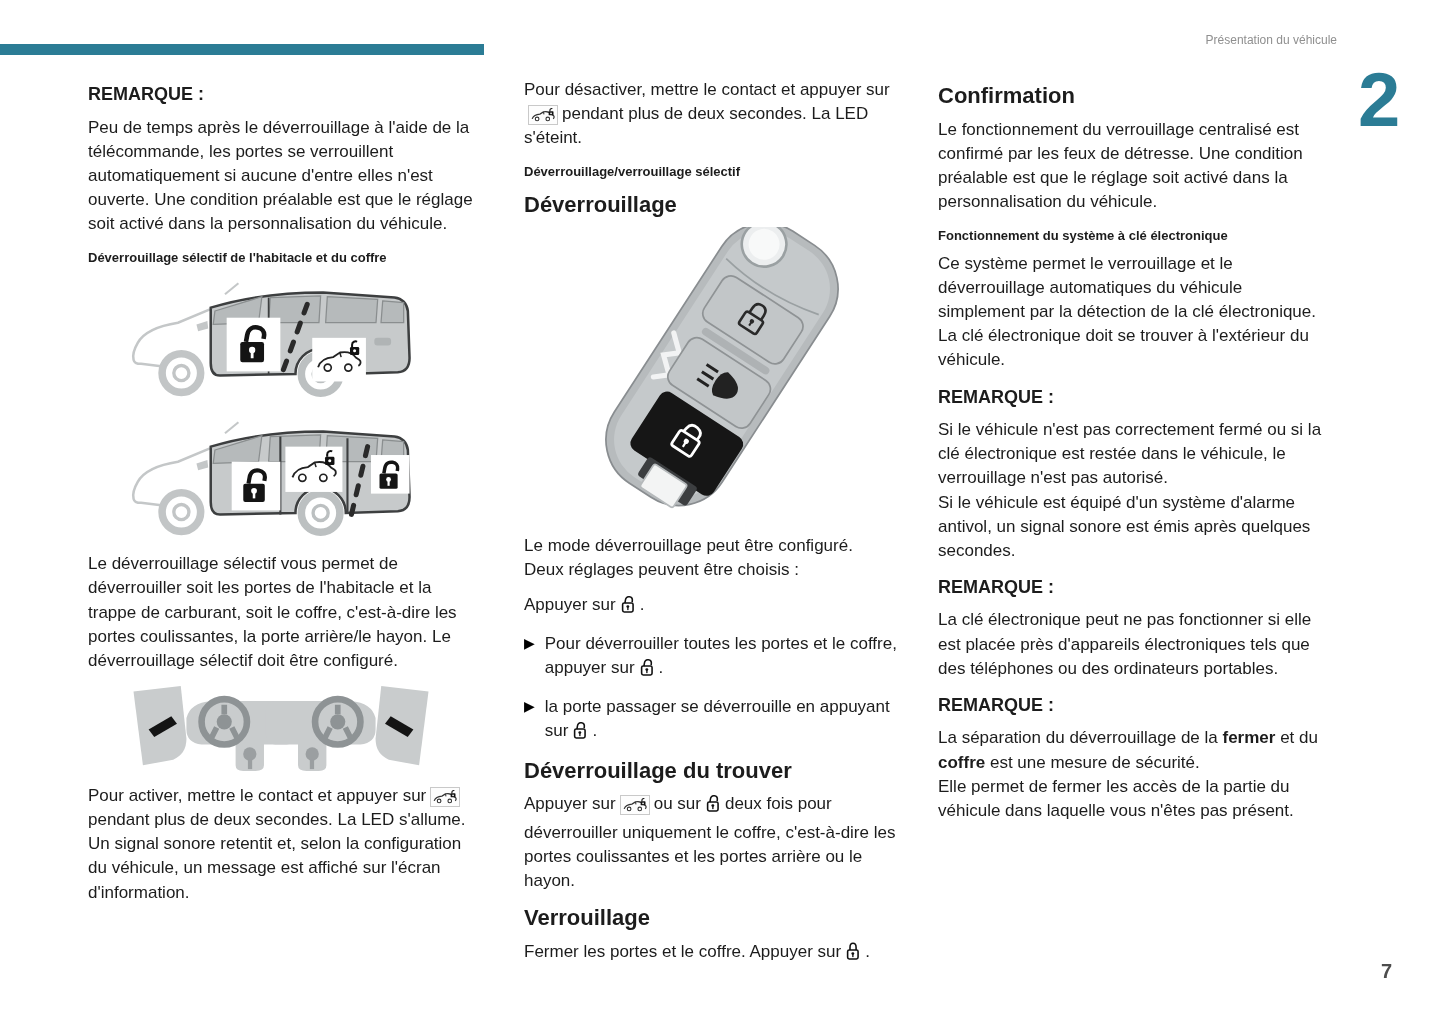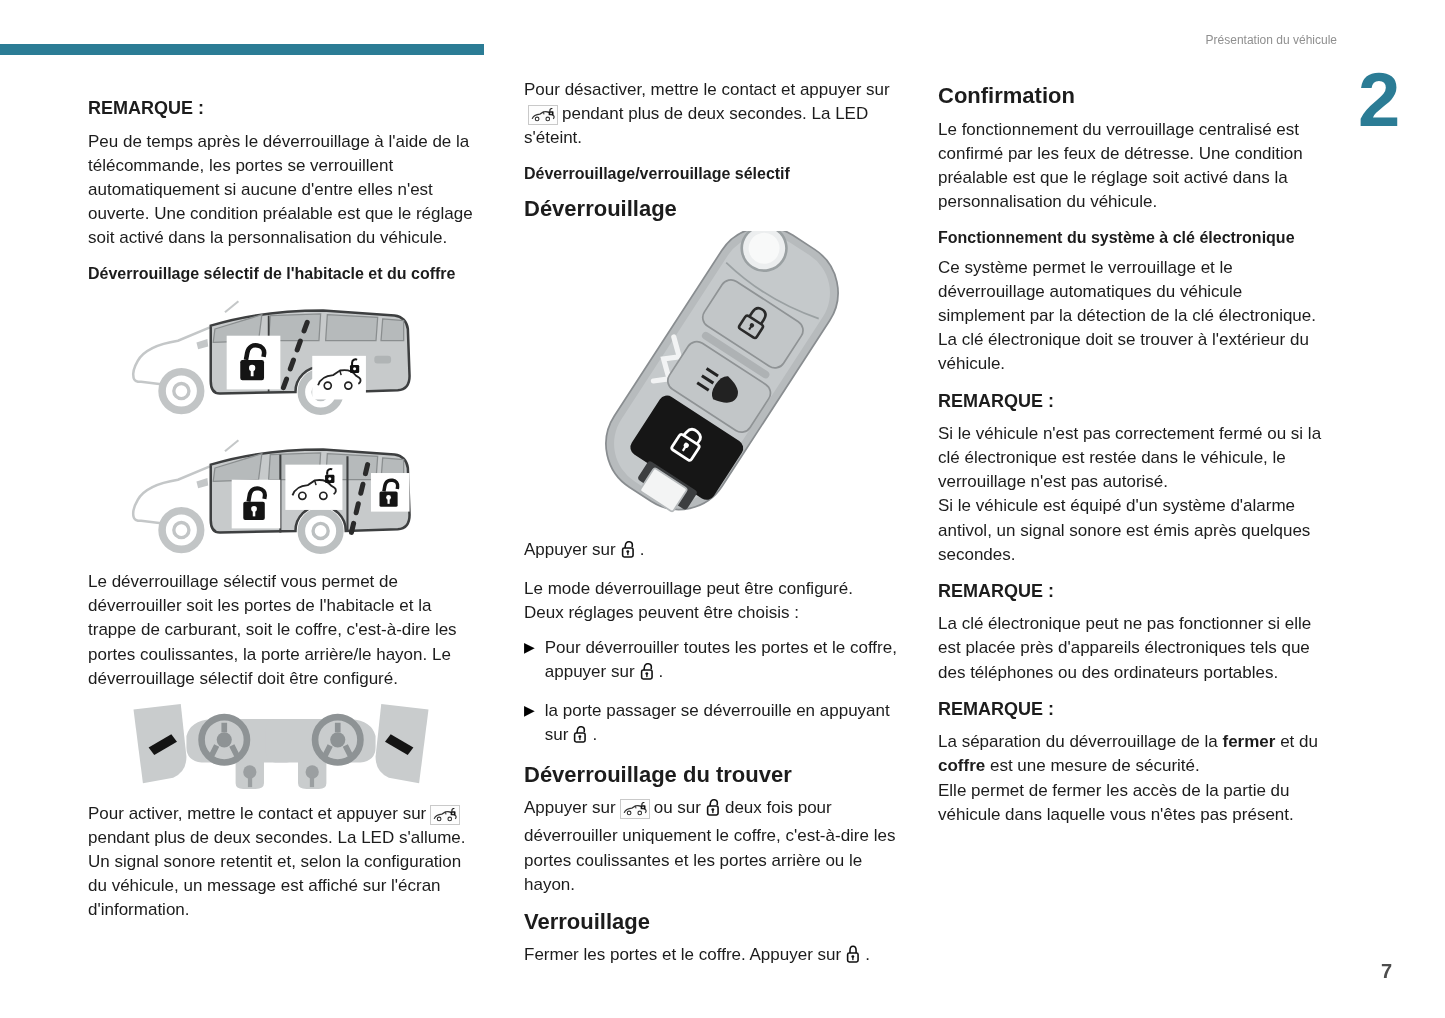--- a/index.html
+++ b/index.html
@@ -10,23 +10,23 @@
   [data-bind]{white-space:pre-line;}
   .topbar{position:absolute;left:0;top:44px;width:484px;height:11px;background:#2b7c95;}
   .header-title{position:absolute;top:33px;right:108px;font-size:12px;color:#8f8f8f;}
   .chapter-num{position:absolute;left:1358px;top:68px;font-size:76px;font-weight:bold;color:#2b7c95;line-height:.85;}
   .page-num{position:absolute;left:1381px;top:960px;font-size:20px;font-weight:bold;color:#4d4d4d;}
   .col{position:absolute;top:78px;font-size:17px;line-height:1.42;}
   .col-left{left:88px;width:388px;}
   .col-mid{left:524px;width:390px;}
   .col-right{left:938px;width:394px;}
   p{margin:0 0 11px 0;}
-  .h1{font-weight:bold;font-size:16px;margin:14px 0 7px;line-height:1.3;}
+  .h1{font-weight:bold;font-size:13px;margin:14px 0 7px;line-height:1.3;}
   .h2{font-weight:bold;font-size:22px;margin:10px 0 7px;line-height:1.3;}
-  .remark-title{font-weight:bold;font-size:18px;margin:18px 0 8px;}
+  .remark-title{font-weight:bold;font-size:18px;margin:4px 0 8px;}
   figure{margin:6px 0;padding:0;}
   .inline-ic{display:inline-block;vertical-align:-4px;margin:0 4px;}
   .icon-box{display:inline-block;border:1px solid #c9c9c9;background:#fdfdfd;line-height:0;padding:1px 1px;vertical-align:-4px;margin:0 4px;}
   .bullet{display:flex;gap:10px;margin:6px 0 10px;}
   .bullet .marker{flex:0 0 auto;font-size:14px;line-height:1.7;color:#000;}
   .bullet .bt{flex:1;}
   b{font-weight:bold;}
 </style>
 </head>
 <body>
@@ -202,26 +202,26 @@
           <rect x="166" y="250" width="27" height="21" rx="3" fill="none" stroke="#fff" stroke-width="3.2"></rect>
           <circle cx="179" cy="258" r="3" fill="#fff"></circle>
           <rect x="177.8" y="259.5" width="2.6" height="6" fill="#fff"></rect>
         </g>
         <rect x="152" y="296" width="68" height="26" rx="4" fill="#3c3e40"></rect>
         <rect x="162" y="300" width="46" height="32" rx="3" fill="#f3f4f4" stroke="#b5b9bb" stroke-width="2"></rect>
       </g>
     </svg>
   </figure>
 
+  <p data-bind="middle.mode_text">Le mode déverrouillage peut être configuré.
+Deux réglages peuvent être choisis :</p>
+
   <p><span data-bind="middle.press_pre">Appuyer sur</span><span class="inline-ic"><svg width="16" height="19" viewBox="0 0 20 24">
           <use href="#sym-unlock"></use>
         </svg></span><span data-bind="middle.press_post">.</span></p>
-
-  <p data-bind="middle.mode_text">Le mode déverrouillage peut être configuré.
-Deux réglages peuvent être choisis :</p>
 
   <div class="bullet">
     <span class="marker" data-bind="middle.bullet_marker">▶</span>
     <span class="bt"><span data-bind="middle.bullets.0.pre">Pour déverrouiller toutes les portes et le coffre, appuyer sur</span><span class="inline-ic"><svg width="16" height="19" viewBox="0 0 20 24">
             <use href="#sym-unlock"></use>
           </svg></span><span data-bind="middle.bullets.0.post">.</span></span>
   </div>
   <div class="bullet">
     <span class="marker" data-bind="middle.bullet_marker">▶</span>
     <span class="bt"><span data-bind="middle.bullets.1.pre">la porte passager se déverrouille en appuyant sur</span><span class="inline-ic"><svg width="16" height="19" viewBox="0 0 20 24">

